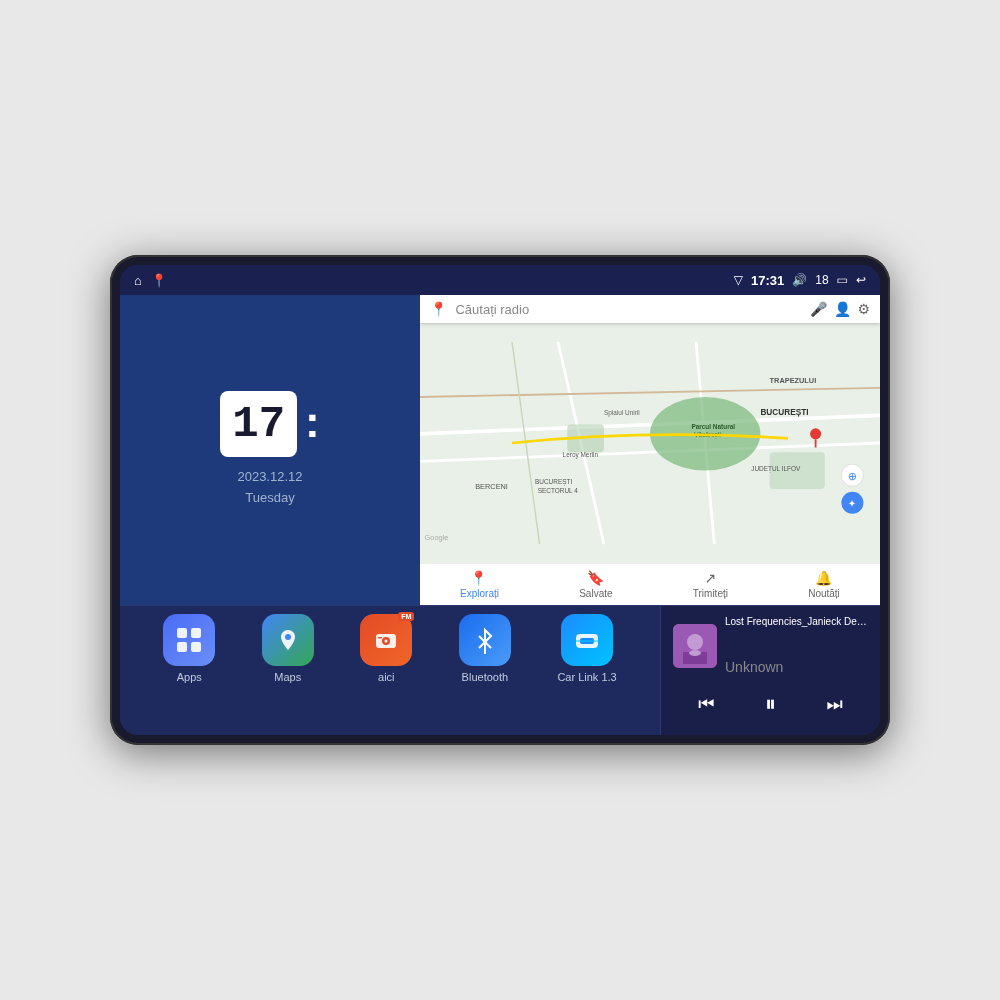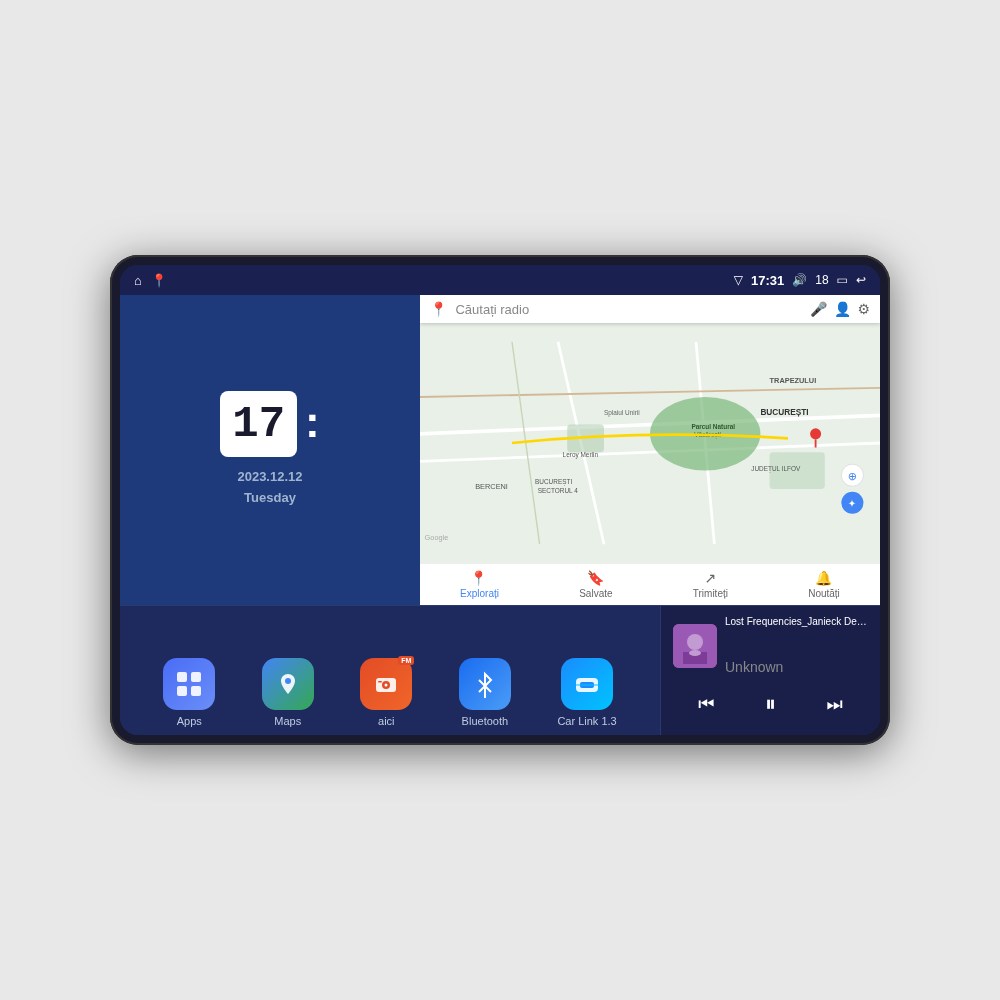--- a/index.html
+++ b/index.html
@@ -105,21 +105,20 @@
       color: #fff;
       font-size: 44px;
       font-weight: bold;
       margin-bottom: 4px;
     }
     .clock-date {
       color: #a0b4d0;
       font-size: 13px;
       text-align: center;
       line-height: 1.6;
-      font-weight: bold;
     }
     
     .map-widget {
       flex: 1;
       background: #e8f0e8;
       display: flex;
       flex-direction: column;
       overflow: hidden;
       position: relative;
     }
@@ -190,21 +189,21 @@
       height: 130px;
       background: #1e2a5e;
       display: flex;
       flex-shrink: 0;
       border-top: 1px solid #2a3a6e;
     }
     
     .apps-dock {
       flex: 1;
       display: flex;
-      align-items: flex-end;
+      align-items: flex-start;
       justify-content: space-around;
       padding: 8px 20px;
     }
     .app-item {
       display: flex;
       flex-direction: column;
       align-items: center;
       gap: 5px;
       cursor: pointer;
     }

